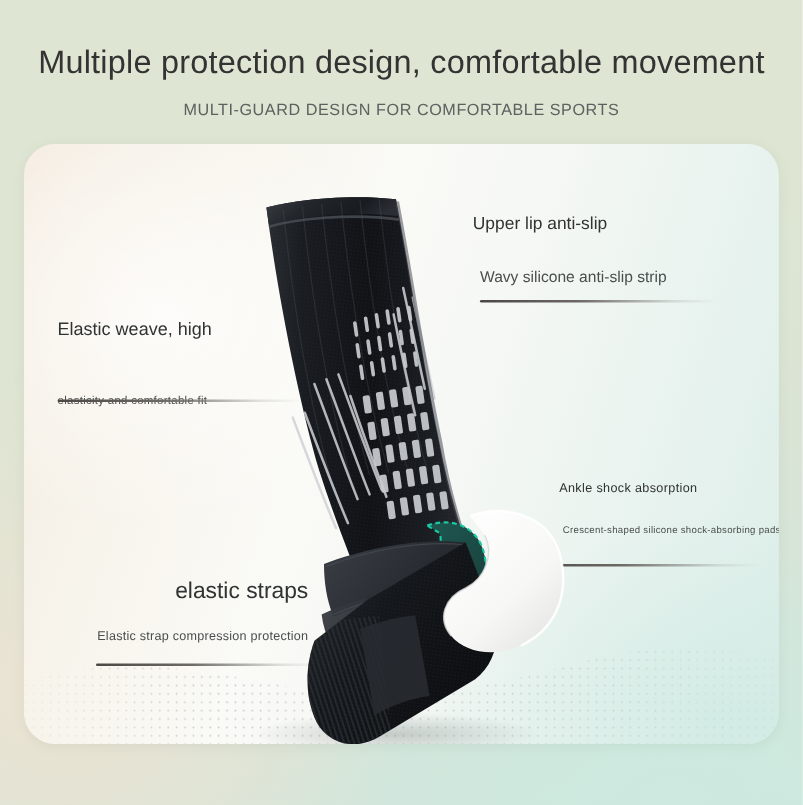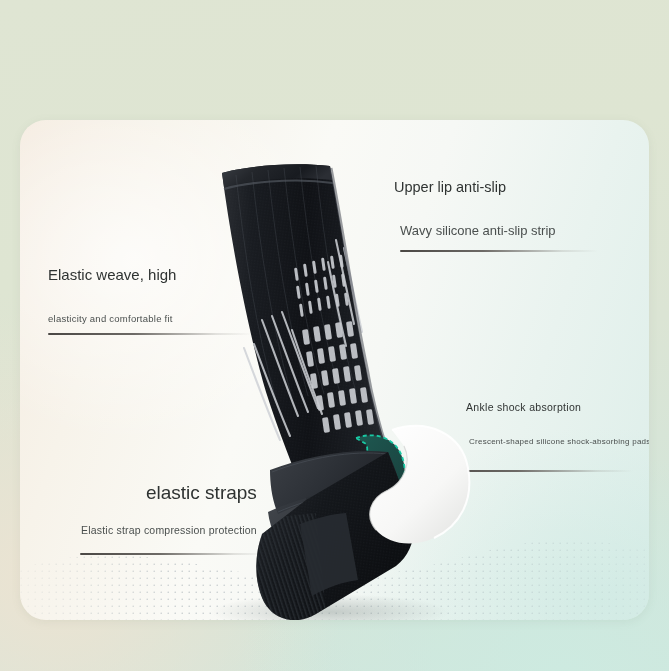--- a/index.html
+++ b/index.html
@@ -110,21 +110,21 @@
     background: linear-gradient(90deg, #4a4744 0%, #6d6a66 42%, rgba(150,150,145,0.25) 82%, rgba(150,150,145,0) 100%);
   }
 
   
   #callout-upper-lip { left: 394px; top: 178px; }
   #callout-upper-lip .c-title { font-size: 14.5px; line-height: 18px; }
   #callout-upper-lip .c-sub   { font-size: 13px; line-height: 17px; margin-top: 26px; margin-left: 6px; text-align: center; }
 
   #callout-elastic-weave { left: 48px; top: 266px; }
   #callout-elastic-weave .c-title { font-size: 15px; line-height: 18px; }
-  #callout-elastic-weave .c-sub   { font-size: 9.5px; line-height: 14px; margin-top: 28px; margin-left: 0px; letter-spacing: 0.25px; }
+  #callout-elastic-weave .c-sub   { font-size: 9.5px; line-height: 14px; margin-top: 44px; margin-left: 0px; letter-spacing: 0.25px; }
 
   #callout-ankle { left: 430px; top: 400px; margin-left: 36px; }
   #callout-ankle .c-title { font-size: 10.5px; line-height: 14px; letter-spacing: 0.3px; }
   #callout-ankle .c-sub   { font-size: 8px; line-height: 12px; margin-top: 22px; margin-left: 3px; letter-spacing: 0.25px; }
 
   #callout-straps { left: 80px; top: 481px; }
   #callout-straps .c-title { font-size: 19px; line-height: 24px; }
   #callout-straps .c-sub   { font-size: 10.5px; line-height: 14px; margin-top: 18px; margin-left: 1px; letter-spacing: 0.2px; }
 
   .product {
@@ -132,20 +132,24 @@
     left: 0; top: 0;
     width: 669px; height: 671px;
     pointer-events: none;
   }
 </style>
 </head>
 <body>
 
 <div id="page">
 
+  <div class="header">
+    <h1 class="title">Multiple protection design, comfortable movement</h1>
+    <p class="subtitle">MULTI-GUARD DESIGN FOR COMFORTABLE SPORTS</p>
+  </div>
 
   <div class="card">
     <div class="card-sheen"></div>
 
     <svg class="wave-dots" viewBox="0 0 629 120">
       <defs>
         <pattern id="dotpat" width="7" height="7" patternUnits="userSpaceOnUse">
           <circle cx="1.2" cy="1.2" r="0.75" fill="#8d9aa4"></circle>
         </pattern>
         <linearGradient id="dotfade" x1="0" y1="0" x2="1" y2="0">

